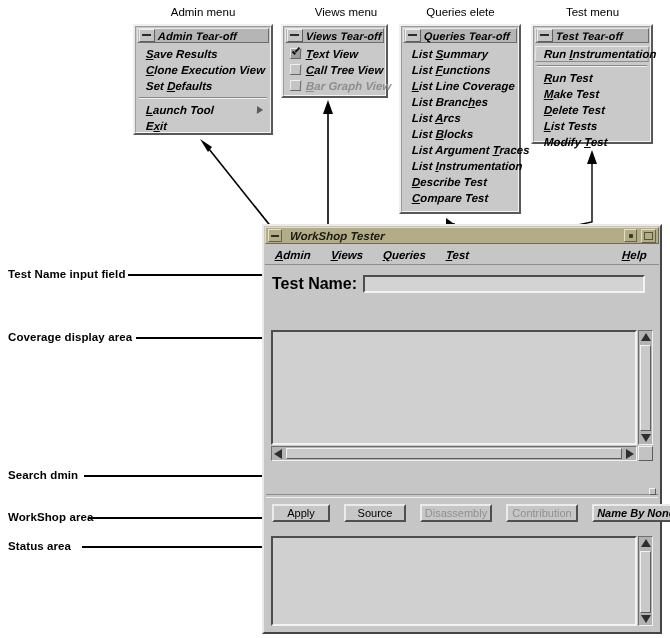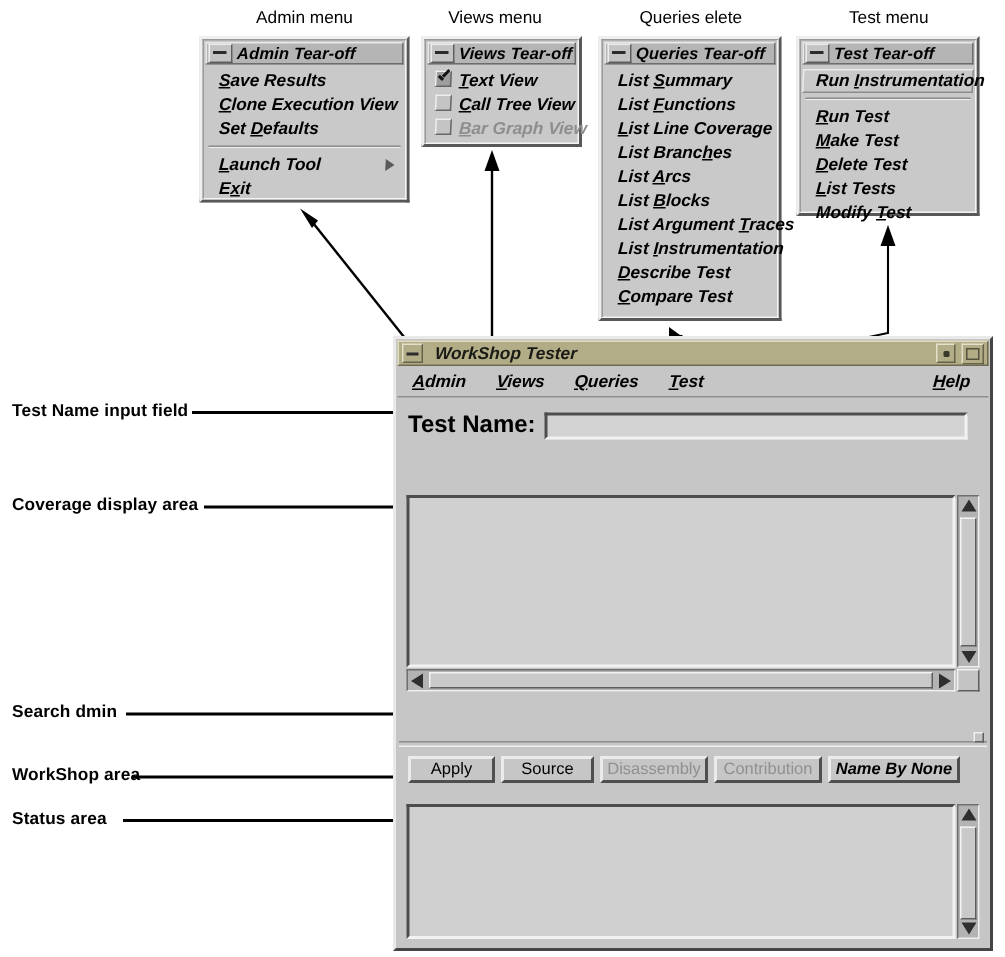--- a/index.html
+++ b/index.html
@@ -343,21 +343,21 @@
     background:#c6c6c6;
     border-top:2px solid #ebebeb;
     border-left:2px solid #ebebeb;
     border-right:2px solid #4f4f4f;
     border-bottom:2px solid #4f4f4f;
     box-sizing:border-box;
     font-size:11px;
     display:flex;align-items:center;justify-content:center;
     color:#000;
     white-space:nowrap;
-    margin-right:4px;
+    margin-right:14px;
   }
   .btn.disabled{color:#909090;}
   .btn.option{
     font-style:italic;font-weight:bold;
     margin-right:0;
   }
 
   
   .anno{
     position:absolute;
@@ -394,21 +394,21 @@
     <path d="M453,224 L455,224" stroke="#000" stroke-width="1.4" fill="none"></path>
     <path d="M455,250 L450,222" stroke="#000" stroke-width="0" fill="none"></path>
     <path d="M466,252 L449,223" stroke="#000" stroke-width="1.4" fill="none"></path>
     <polygon points="446,218 457,226 446,228" fill="#000"></polygon>
 
     <path d="M455,251 L592,222 L592,160" stroke="#000" stroke-width="1.4" fill="none"></path>
     <polygon points="592,150 597,164 587,164" fill="#000"></polygon>
   </svg>
 
   <div class="menu-caption" style="left:133px;top:6px;width:140px;">Admin menu</div>
-  <div class="menu-caption" style="left:276px;top:6px;width:108px;text-align:center;">Views menu</div>
+  <div class="menu-caption" style="left:292px;top:6px;width:108px;text-align:center;">Views menu</div>
   <div class="menu-caption" style="left:398px;top:6px;width:125px;">Queries elete</div>
   <div class="menu-caption" style="left:530px;top:6px;width:125px;">Test menu</div>
 
   <div class="tearoff-menu" style="left:133px;top:24px;width:140px;height:111px;">
     <div class="tearoff-inner">
       <div class="tearoff-title">
         <div class="tearoff-handle"></div>
         <span>Admin Tear-off</span>
       </div>
       <div class="menu-body">

